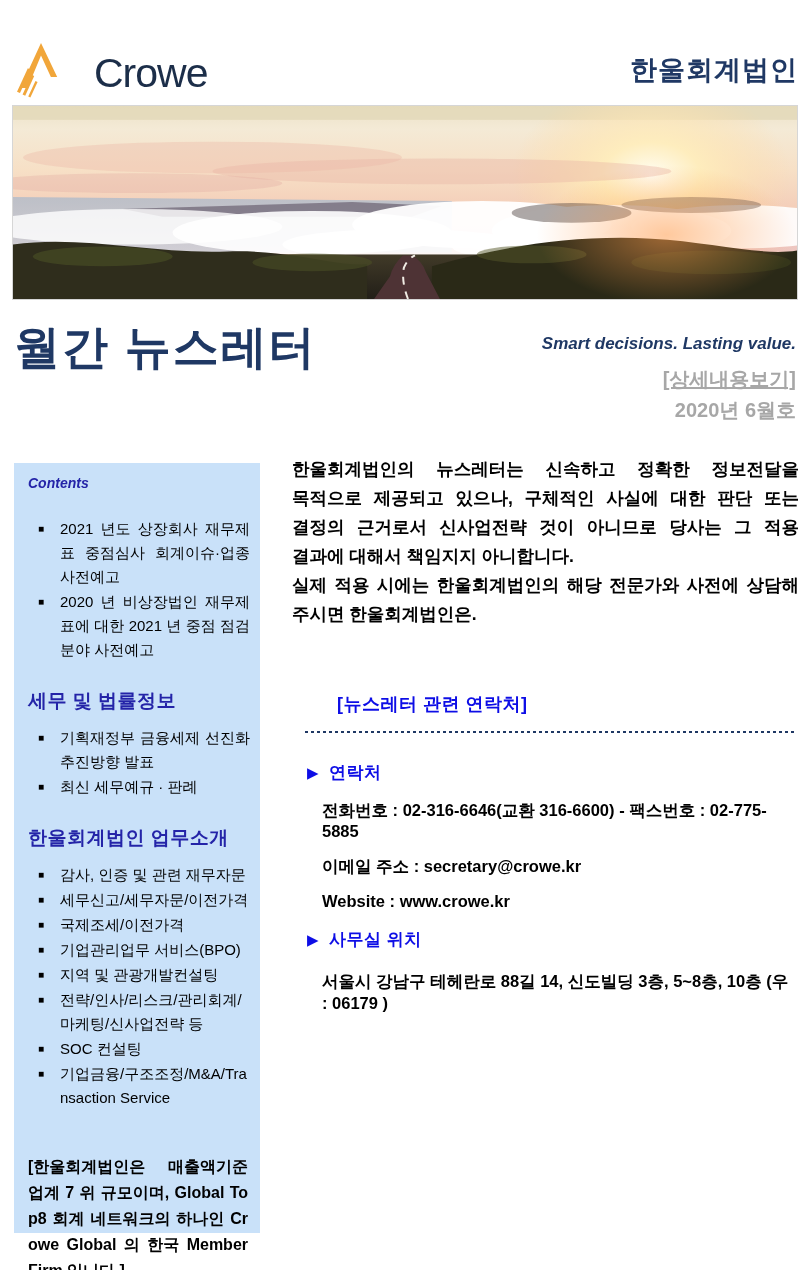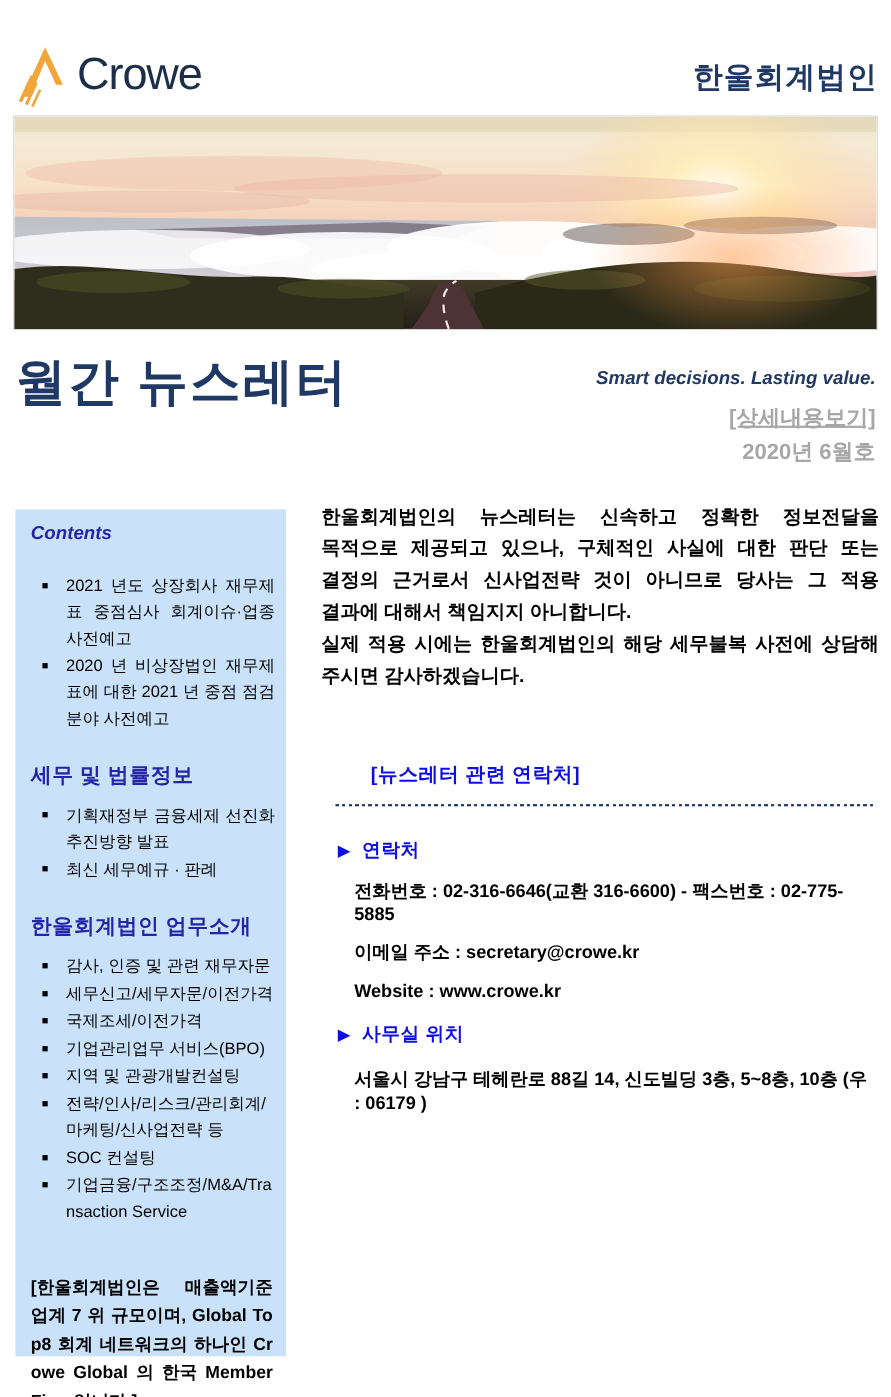--- a/index.html
+++ b/index.html
@@ -2,21 +2,21 @@
 <html><head>
 <meta charset="utf-8">
 <style>
   html,body{margin:0;padding:0;background:#fff;}
   .page{position:relative;width:810px;height:1270px;background:#ffffff;overflow:hidden;
         font-family:"Liberation Sans","DejaVu Sans",sans-serif;color:#000;}
 
   
   .header{position:absolute;top:28px;left:14px;right:12px;height:70px;
           display:flex;justify-content:space-between;align-items:flex-end;}
-  .brand{display:flex;align-items:center;gap:2px;}
+  .brand{display:flex;align-items:flex-end;gap:26px;}
   .brand svg{display:block;}
   .brand-word{font-size:41px;font-weight:500;color:#1c2e49;letter-spacing:-1px;line-height:1;
               padding-bottom:4px;}
   .company-name{font-size:27px;font-weight:bold;color:#1f3864;letter-spacing:1px;padding-bottom:10px;}
 
   
   .hero{position:absolute;top:105px;left:12px;width:786px;height:195px;border:1px solid #d6d6d6;
         box-sizing:border-box;overflow:hidden;}
   .hero svg{display:block;width:100%;height:100%;}
 
@@ -25,21 +25,21 @@
                   color:#1f3864;letter-spacing:2px;line-height:1;}
   .mast-right{position:absolute;top:334px;right:14px;text-align:right;}
   .tagline{font-size:17px;font-weight:bold;font-style:italic;color:#1f3864;margin-bottom:12px;}
   .detail-link{font-size:20px;font-weight:bold;color:#a7a7a7;text-decoration:underline;
                display:inline-block;margin-bottom:4px;cursor:pointer;}
   .issue{font-size:20px;font-weight:bold;color:#a7a7a7;}
 
   
   .sidebar{position:absolute;top:463px;left:14px;width:246px;height:770px;background:#c9e1f9;
            box-sizing:border-box;padding:12px 10px 0 14px;}
-  .contents-title{font-size:17px;font-weight:bold;font-style:italic;color:#2424a8;margin-bottom:26px;}
+  .contents-title{font-size:14px;font-weight:bold;font-style:italic;color:#2424a8;margin-bottom:26px;}
   .side-heading{font-size:19px;font-weight:bold;color:#2424a8;margin:0 0 12px 0;letter-spacing:0.5px;}
   .side-section{margin-bottom:26px;}
   .side-list{list-style:none;margin:0;padding:0 0 0 10px;}
   .side-item{display:flex;font-size:15px;line-height:24px;color:#000;text-align:justify;
              word-break:break-all;margin-bottom:1px;}
   .side-item .blt{flex:0 0 22px;font-size:10px;line-height:24px;color:#000;}
   .side-item .txt{flex:1;}
   .side-footnote{margin-top:44px;font-size:16px;font-weight:bold;line-height:26px;color:#000;
                  text-align:justify;word-break:break-all;padding-right:2px;}
 
@@ -214,21 +214,21 @@
           <span class="txt">기업금융/구조조정/M&amp;A/Transaction Service</span>
         </li>
       </ul>
     </div>
 
     <div class="side-footnote">[한울회계법인은 매출액기준 업계 7 위 규모이며, Global Top8 회계 네트워크의 하나인 Crowe Global 의 한국 Member Firm 입니다.]</div>
   </div>
 
   <div class="disclaimer">
     <p>한울회계법인의 뉴스레터는 신속하고 정확한 정보전달을 목적으로 제공되고 있으나, 구체적인 사실에 대한 판단 또는 결정의 근거로서 신사업전략 것이 아니므로 당사는 그 적용 결과에 대해서 책임지지 아니합니다.</p>
-    <p>실제 적용 시에는 한울회계법인의 해당 세무불복 사전에 상담해 주시면 감사하겠습니다.</p>
+    <p>실제 적용 시에는 한울회계법인의 해당 전문가와 사전에 상담해 주시면 한울회계법인은.</p>
   </div>
 
   <div class="contact-header">[뉴스레터 관련 연락처]</div>
   <div class="dash-rule"></div>
 
   <div class="sub-heading heading-contact">
     <span class="tri">▶</span><span>연락처</span>
   </div>
 
   <div class="contact-lines">

